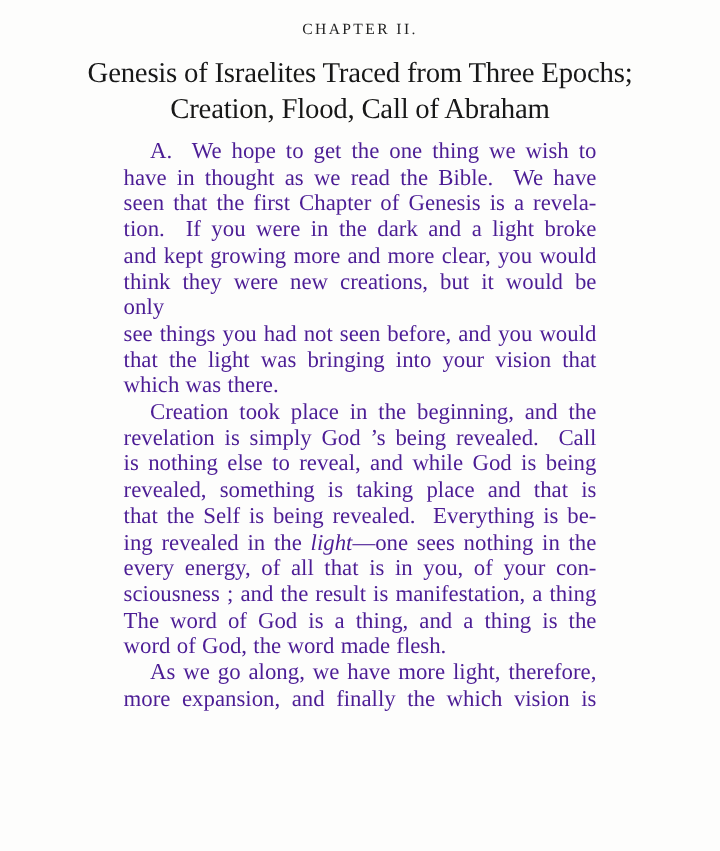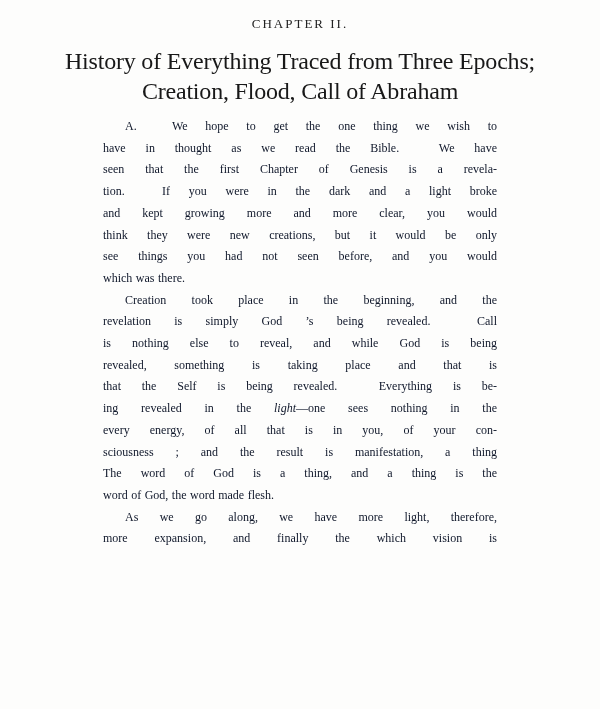--- a/index.html
+++ b/index.html
@@ -34,23 +34,23 @@
     font-size: 24px;
     font-weight: normal;
     line-height: 30px;
     letter-spacing: -0.2px;
     color: #181818;
     margin: 0 0 10px 0;
   }
   .body-text {
     width: 394px;
     margin: 0 auto;
-    font-size: 12px;
+    font-size: 19px;
     line-height: 21.7px;
-    color: #0f172a;
+    color: #4c1d95;
   }
   .paragraph {
     margin: 0;
   }
   .line {
     text-align: justify;
     text-align-last: justify;
     -moz-text-align-last: justify;
     white-space: pre-wrap;
     word-spacing: 0.5px;
@@ -66,33 +66,34 @@
     font-style: italic;
   }
 </style>
 </head>
 <body>
 
 <div class="page">
   <div class="chapter-heading">CHAPTER II.</div>
 
   <h1 class="page-title">
-    <span>History of Everything Traced from Three Epochs;</span><br>
+    <span>Genesis of Israelites Traced from Three Epochs;</span><br>
     <span>Creation, Flood, Call of Abraham</span>
   </h1>
 
   <div class="body-text">
       <div class="paragraph">
         <div class="line indent">A.  We hope to get the one thing we wish to</div>
         <div class="line">have in thought as we read the Bible.  We have</div>
         <div class="line">seen that the first Chapter of Genesis is a revela-</div>
         <div class="line">tion.  If you were in the dark and a light broke</div>
         <div class="line">and kept growing more and more clear, you would</div>
         <div class="line">think they were new creations, but it would be only</div>
         <div class="line">see things you had not seen before, and you would</div>
+        <div class="line">that the light was bringing into your vision that</div>
         <div class="line last">which was there.</div>
       </div>
       <div class="paragraph">
         <div class="line indent">Creation took place in the beginning, and the</div>
         <div class="line">revelation is simply God ’s being revealed.  Call</div>
         <div class="line">is nothing else to reveal, and while God is being</div>
         <div class="line">revealed, something is taking place and that is</div>
         <div class="line">that the Self is being revealed.  Everything is be-</div>
         <div class="line">ing revealed in the <i>light</i>—one sees nothing in the</div>
         <div class="line">every energy, of all that is in you, of your con-</div>

